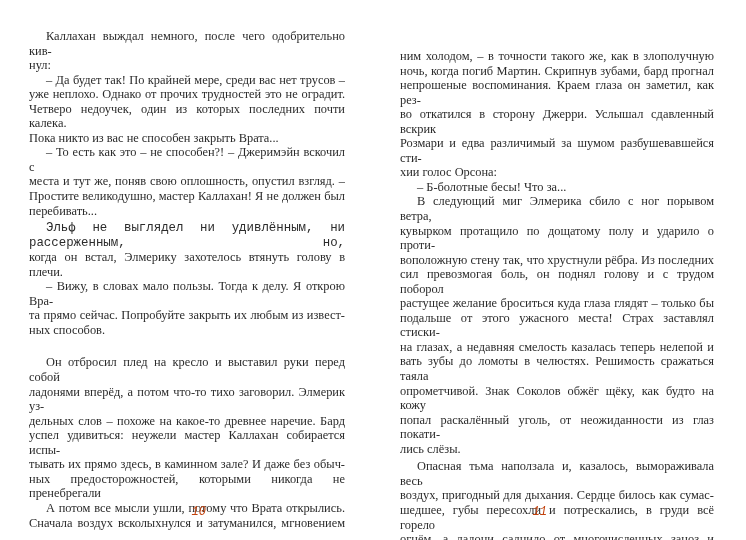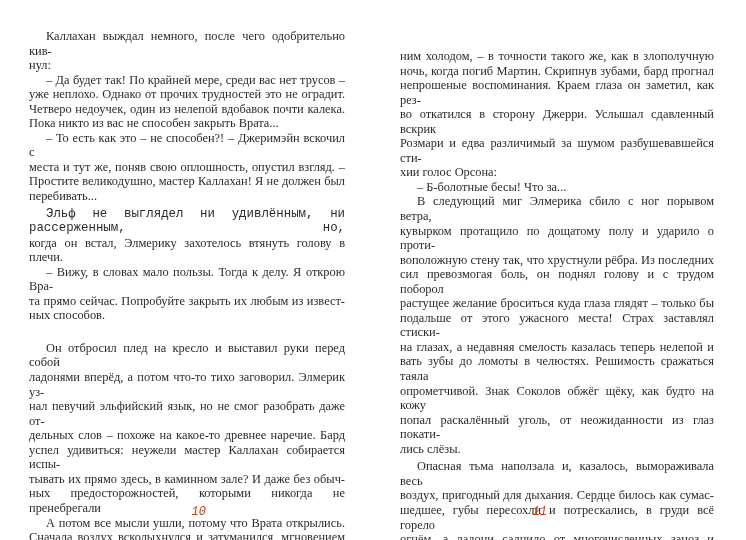--- a/index.html
+++ b/index.html
@@ -24,34 +24,33 @@
   .folio.right { left: 507px; }
 </style>
 </head>
 <body>
 
 <div class="page left" id="left-text">
     <span class="ln ind">Каллахан выждал немного, после чего одобрительно кив-</span>
     <span class="ln last">нул:</span>
     <span class="ln ind">– Да будет так! По крайней мере, среди вас нет трусов –</span>
     <span class="ln">уже неплохо. Однако от прочих трудностей это не оградит.</span>
-    <span class="ln">Четверо недоучек, один из нелепой вдобавок почти калека.</span>
+    <span class="ln">Четверо недоучек, один из которых последних почти калека.</span>
     <span class="ln last">Пока никто из вас не способен закрыть Врата...</span>
     <span class="ln ind">– То есть как это – не способен?! – Джеримэйн вскочил с</span>
     <span class="ln">места и тут же, поняв свою оплошность, опустил взгляд. –</span>
     <span class="ln">Простите великодушно, мастер Каллахан! Я не должен был</span>
     <span class="ln last">перебивать...</span>
     <span class="ln ind" style="margin-top: 3px; font-family: Liberation Mono, monospace;">Эльф не выглядел ни удивлённым, ни рассерженным, но,</span>
     <span class="ln last">когда он встал, Элмерику захотелось втянуть голову в плечи.</span>
     <span class="ln ind">– Вижу, в словах мало пользы. Тогда к делу. Я открою Вра-</span>
     <span class="ln">та прямо сейчас. Попробуйте закрыть их любым из извест-</span>
     <span class="ln last">ных способов.</span>
     <span class="ln ind" style="margin-top: 18px;">Он отбросил плед на кресло и выставил руки перед собой</span>
     <span class="ln">ладонями вперёд, а потом что-то тихо заговорил. Элмерик уз-</span>
-    <span class="ln">нал певучий эльфийский язык, но не смог разобрать даже от-</span>
     <span class="ln">дельных слов – похоже на какое-то древнее наречие. Бард</span>
     <span class="ln">успел удивиться: неужели мастер Каллахан собирается испы-</span>
     <span class="ln">тывать их прямо здесь, в каминном зале? И даже без обыч-</span>
     <span class="ln">ных предосторожностей, которыми никогда не пренебрегали</span>
     <span class="ln ind">А потом все мысли ушли, потому что Врата открылись.</span>
     <span class="ln">Сначала воздух всколыхнулся и затуманился, мгновением</span>
   </div>
 <div class="folio left">10</div>
 
 <div class="page right" id="right-text">

